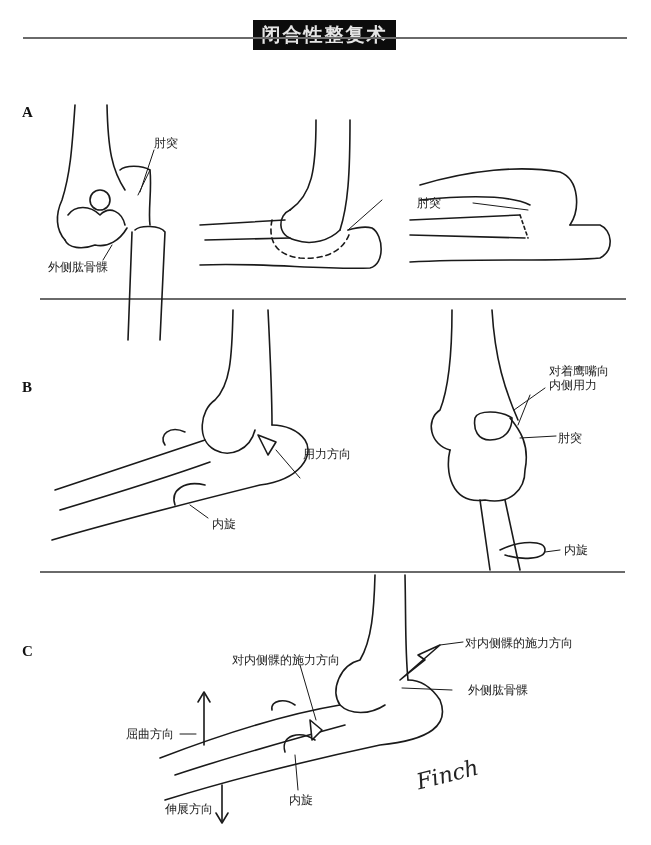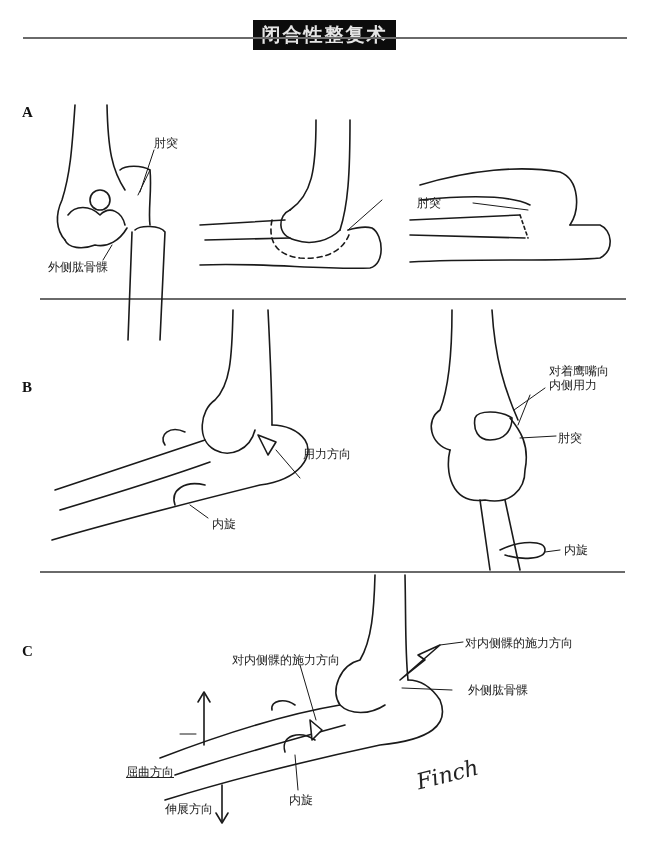--- a/index.html
+++ b/index.html
@@ -124,17 +124,17 @@
 <div class="label" style="left:303px; top:447px;">用力方向</div>
 <div class="label" style="left:212px; top:517px;">内旋</div>
 <div class="label two" style="left:549px; top:364px;">对着鹰嘴向
 内侧用力</div>
 <div class="label" style="left:558px; top:431px;">肘突</div>
 <div class="label" style="left:564px; top:543px;">内旋</div>
 
 <div class="label" style="left:232px; top:653px;">对内侧髁的施力方向</div>
 <div class="label" style="left:465px; top:636px;">对内侧髁的施力方向</div>
 <div class="label" style="left:468px; top:683px;">外侧肱骨髁</div>
-<div class="label" style="left:126px; top:765px;text-decoration:underline;">屈曲方向</div>
+<div class="label" style="left:126px; top:727px;">屈曲方向</div>
 <div class="label" style="left:165px; top:802px;">伸展方向</div>
 <div class="label" style="left:289px; top:793px;">内旋</div>
 
 <div class="signature">Finch</div>
 
 </body></html>

